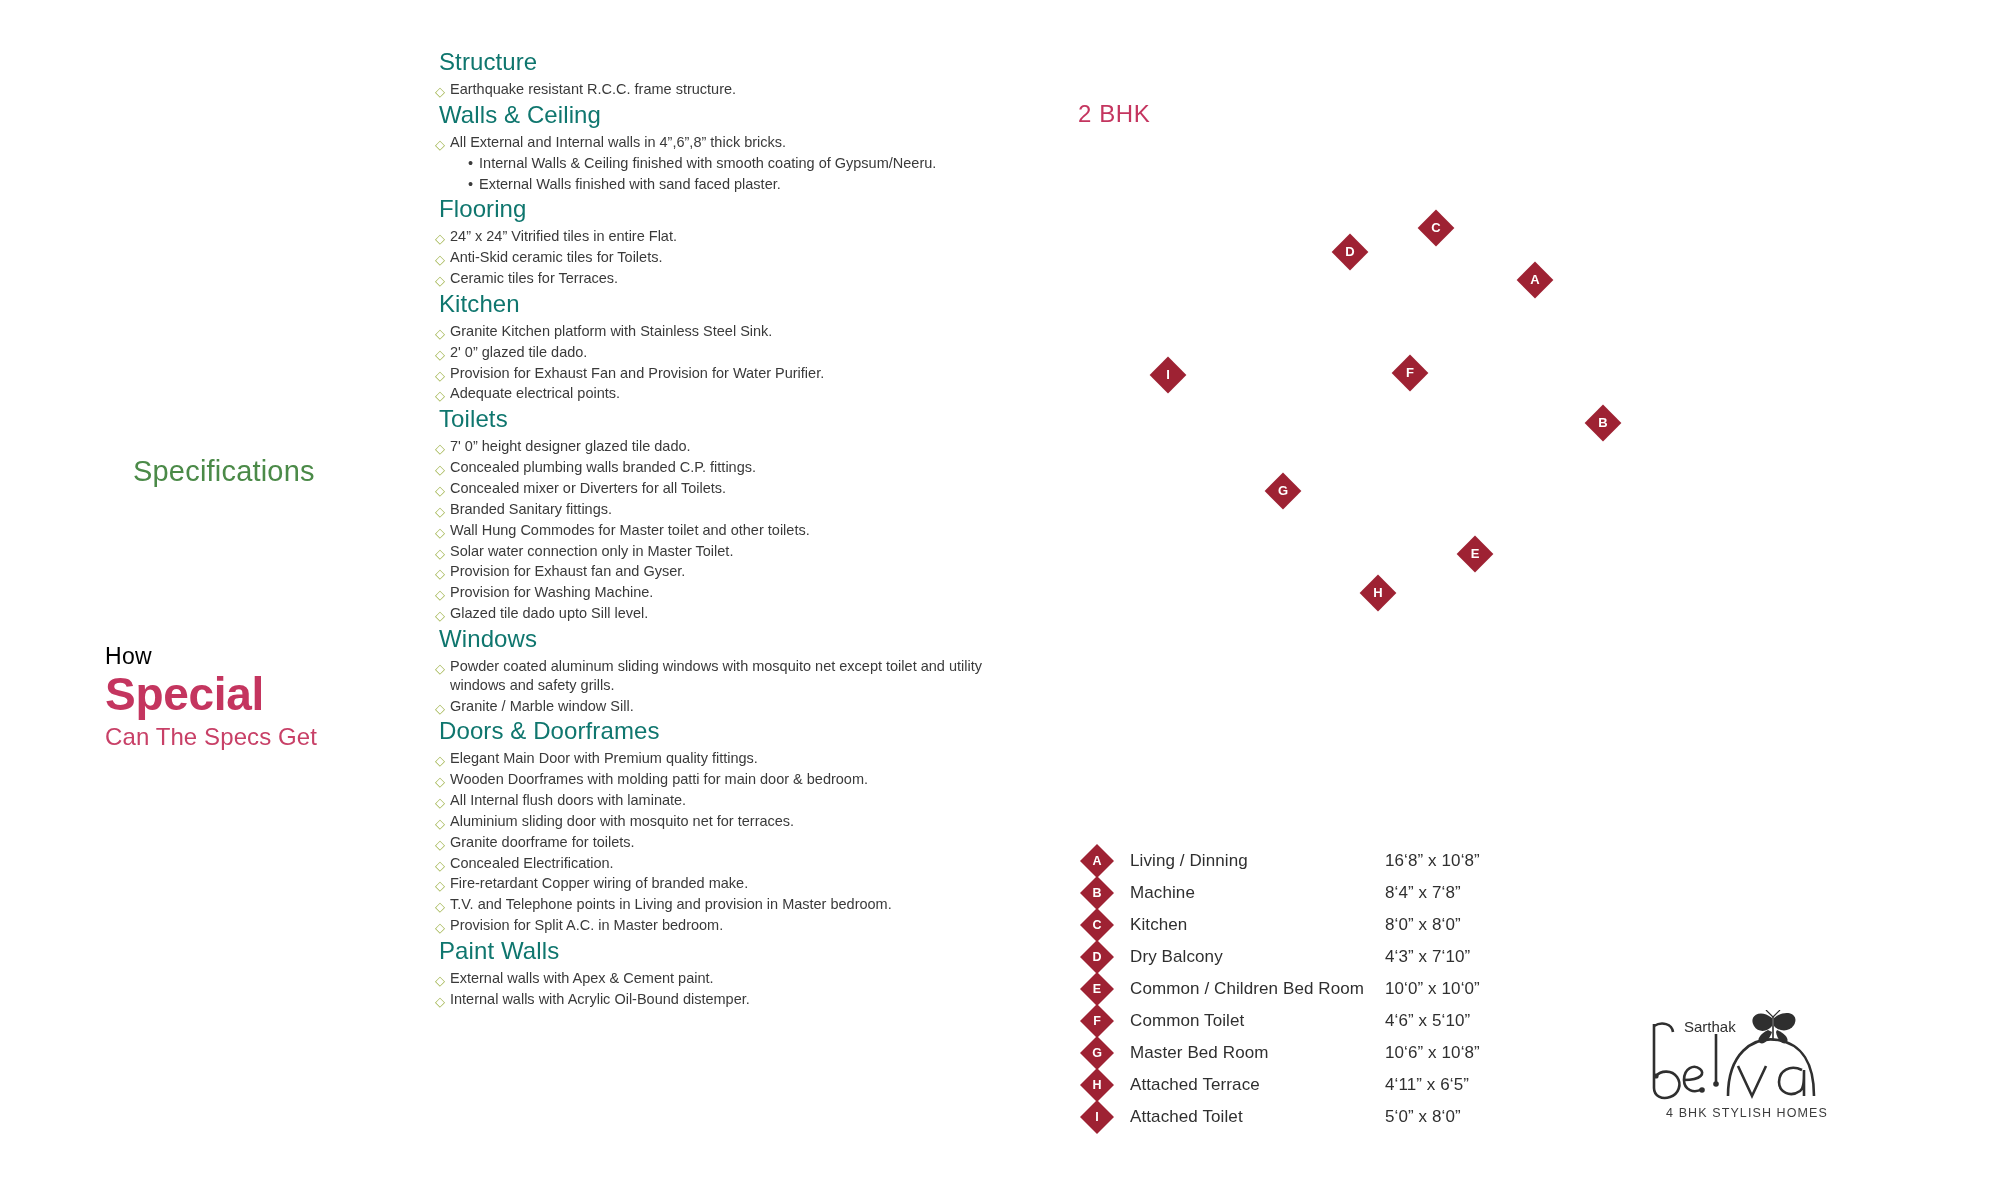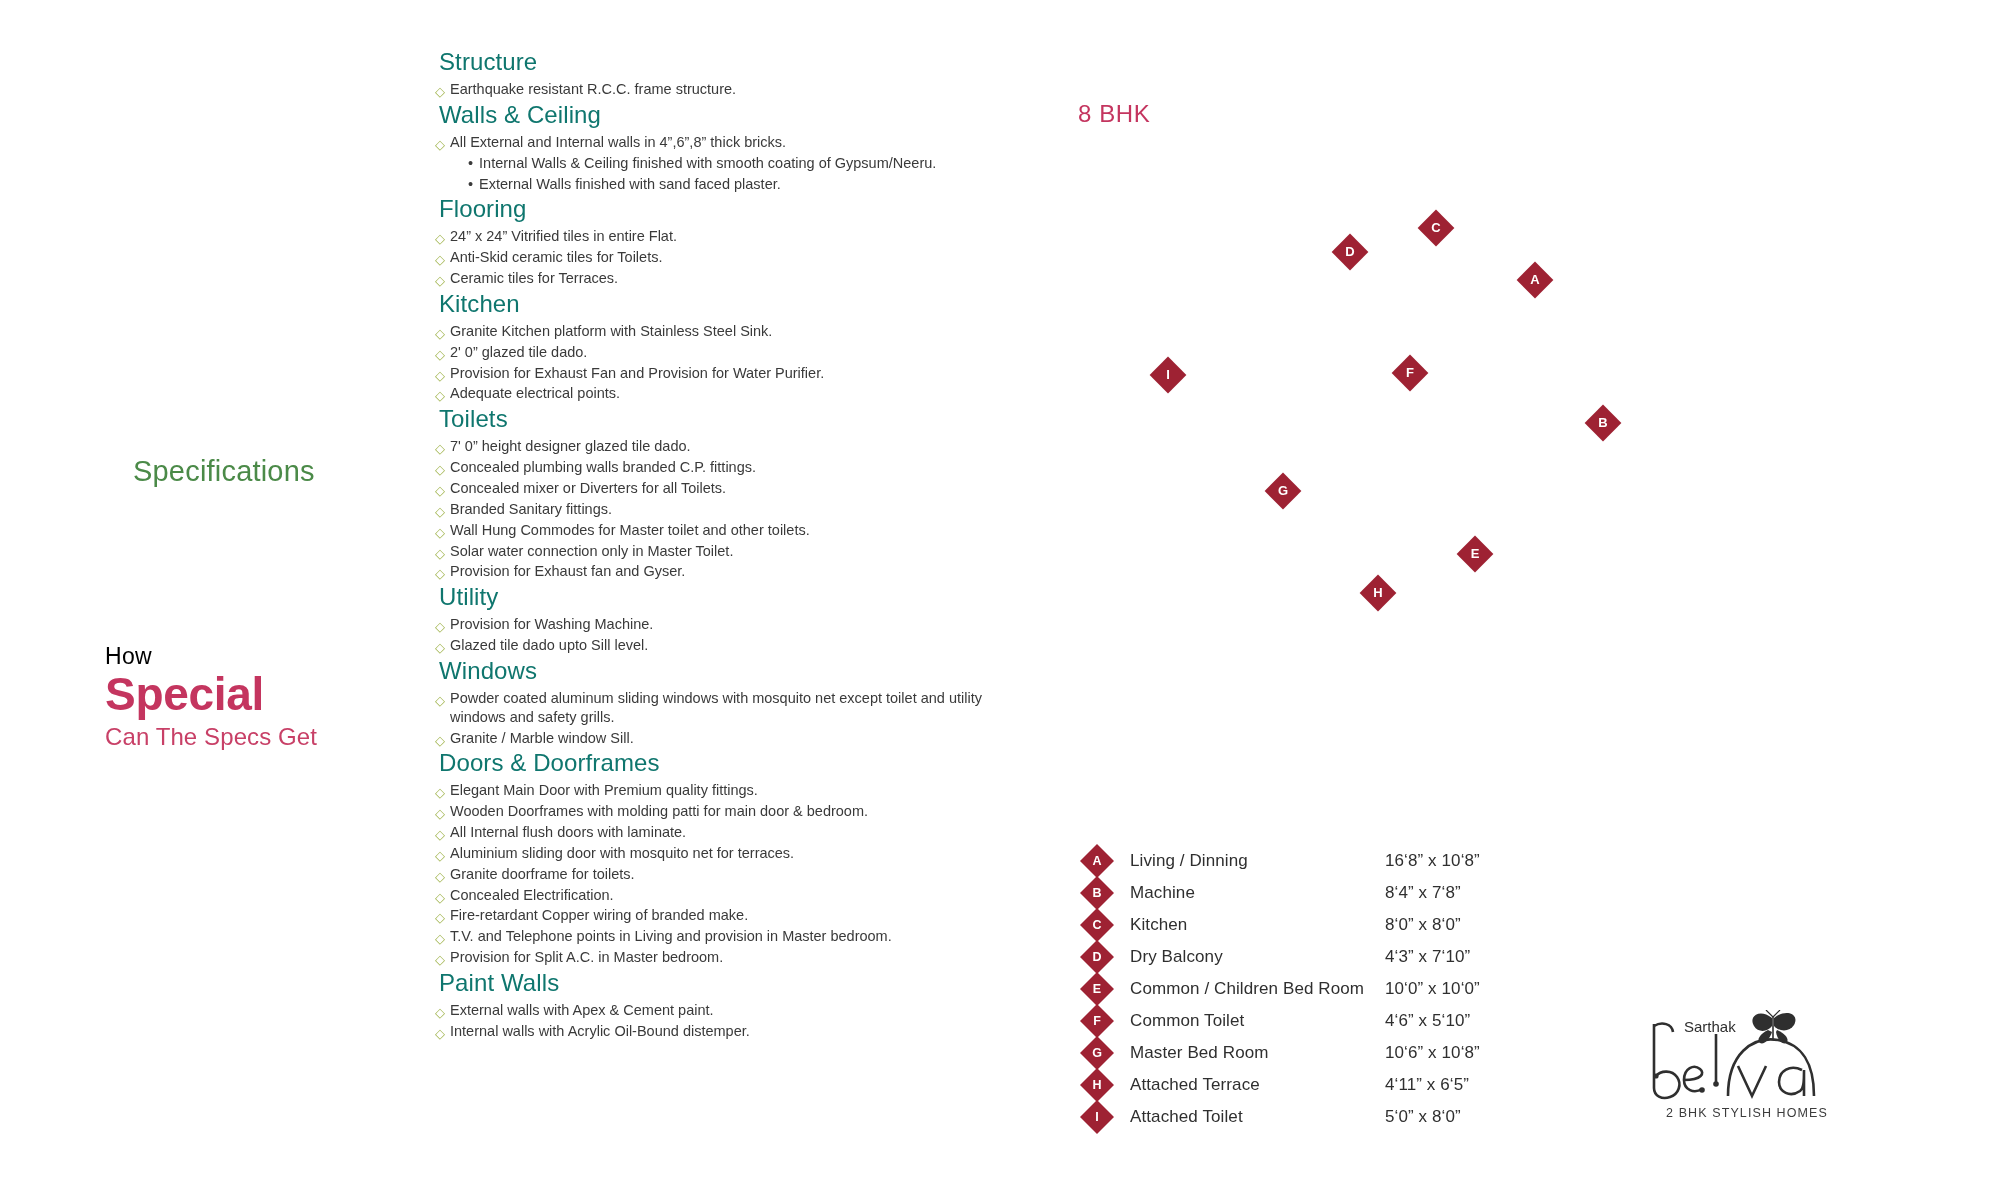--- a/index.html
+++ b/index.html
@@ -189,21 +189,20 @@
         <div class="spec-item">
           <span class="bullet-diamond">◇</span>
           <span class="spec-text">Solar water connection only in Master Toilet.</span>
         </div>
         <div class="spec-item">
           <span class="bullet-diamond">◇</span>
           <span class="spec-text">Provision for Exhaust fan and Gyser.</span>
         </div>
       </div>
       <div class="spec-section">
-        <div class="section-heading">Utility</div>
         <div class="spec-item">
           <span class="bullet-diamond">◇</span>
           <span class="spec-text">Provision for Washing Machine.</span>
         </div>
         <div class="spec-item">
           <span class="bullet-diamond">◇</span>
           <span class="spec-text">Glazed tile dado upto Sill level.</span>
         </div>
       </div>
       <div class="spec-section">
@@ -265,21 +264,21 @@
           <span class="spec-text">External walls with Apex &amp; Cement paint.</span>
         </div>
         <div class="spec-item">
           <span class="bullet-diamond">◇</span>
           <span class="spec-text">Internal walls with Acrylic Oil-Bound distemper.</span>
         </div>
       </div>
     </div>
 
   <div id="floorplan">
-    <div id="bhk-label">8 BHK</div>
+    <div id="bhk-label">2 BHK</div>
   <div class="plan-marker" style="left: 403px; top: 155px;">
         <span>C</span>
       </div>
       <div class="plan-marker" style="left: 317px; top: 179px;">
         <span>D</span>
       </div>
       <div class="plan-marker" style="left: 502px; top: 207px;">
         <span>A</span>
       </div>
       <div class="plan-marker" style="left: 135px; top: 302px;">
@@ -395,16 +394,16 @@
           <path d="M142 8 C154 -2 168 4 162 15 C158 22 147 22 142 16 Z" fill="#2f2f2f"></path>
           <path d="M136 20 C128 24 124 30 128 33 C132 35 138 29 140 22 Z" fill="#2f2f2f"></path>
           <path d="M145 20 C154 24 158 30 154 33 C150 35 145 29 144 22 Z" fill="#2f2f2f"></path>
           <path d="M141 6 L141 30" stroke="#2f2f2f" stroke-width="1.6"></path>
           <path d="M141 7 L134 0 M141 7 L148 0" stroke="#2f2f2f" stroke-width="1.2" fill="none"></path>
         </g>
 
         <text x="52" y="22" font-family="Liberation Sans, sans-serif" font-size="15" fill="#2f2f2f">Sarthak</text>
       </svg>
     </div>
-    <div id="logo-tagline">2 BHK STYLISH HOMES</div>
+    <div id="logo-tagline">4 BHK STYLISH HOMES</div>
   </div>
 
 </div>
 
 </body></html>

